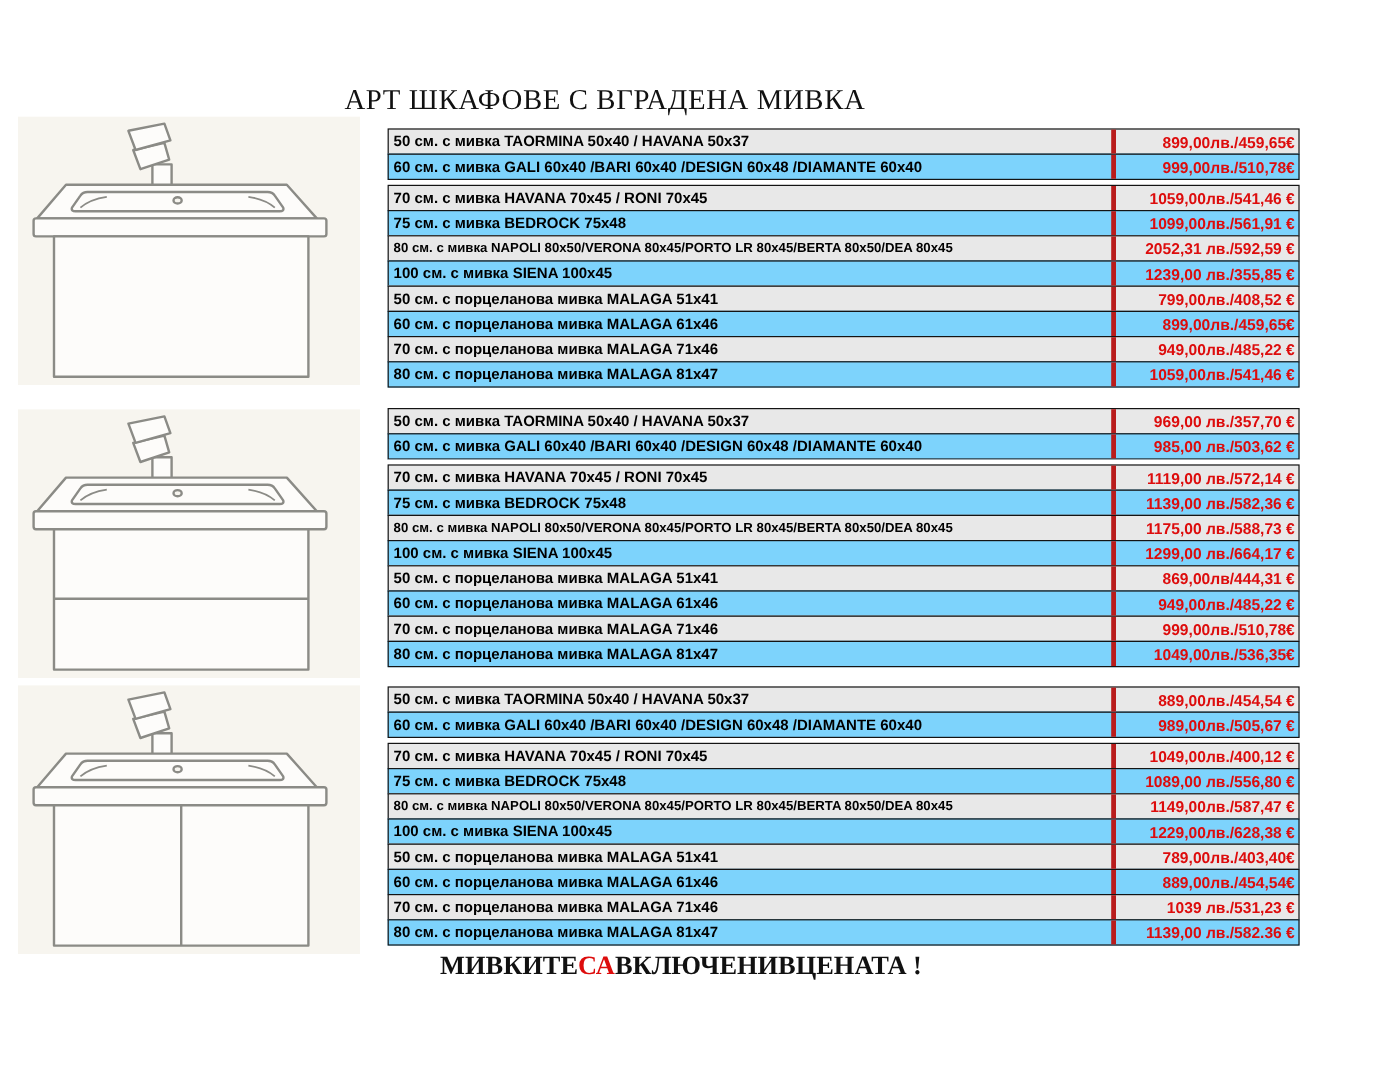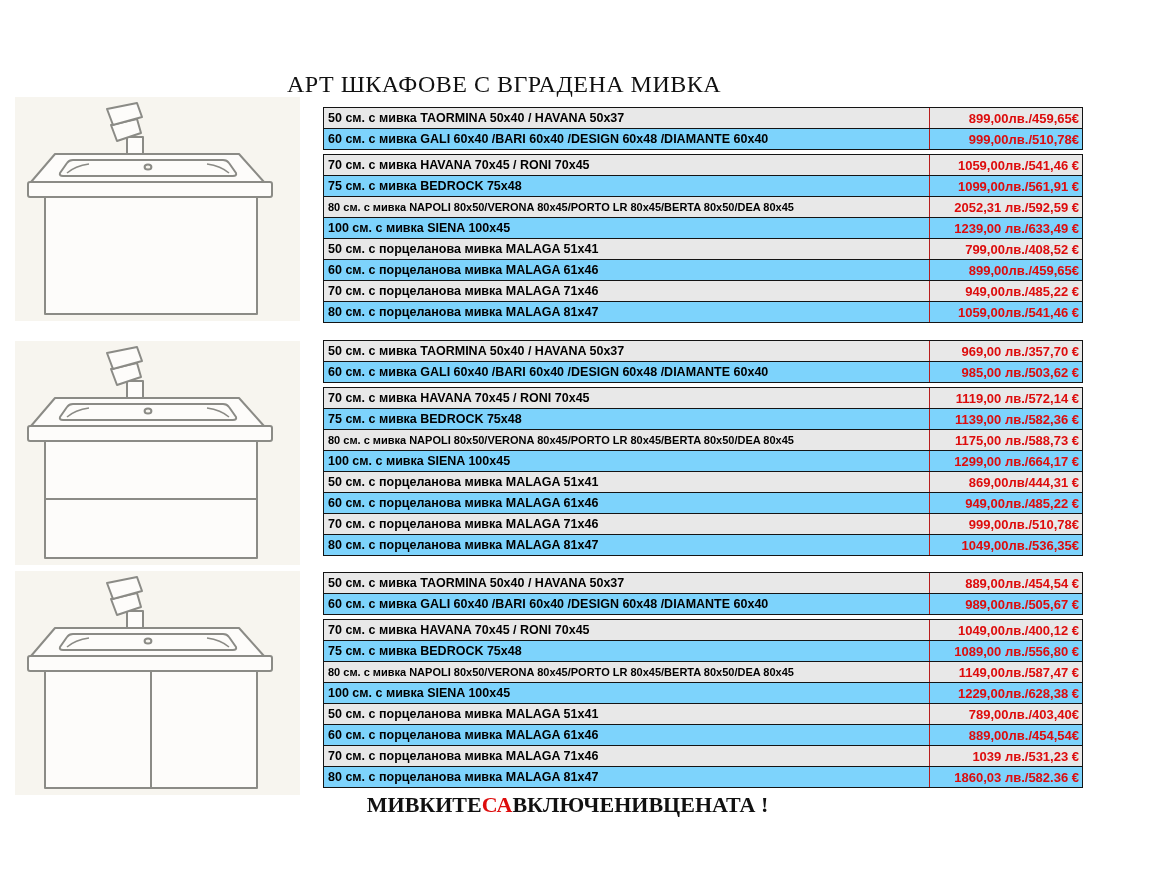--- a/index.html
+++ b/index.html
@@ -28,21 +28,21 @@
   .trow{
     box-sizing:border-box;height:22px;margin-top:-1px;
     border:1px solid #141414;display:grid;grid-template-columns:606px 1fr;
     background:#7dd3fc;
   }
   .trow:first-child{margin-top:0;}
   .trow.alt{background:#e8e8e8;}
   .tgap{height:4px;background:#ffffff;}
   .tgap + .trow{margin-top:0;}
   .cell-label{
-    border-right:1px solid #b91c1c;
+    border-right:4px solid #b91c1c;
     display:flex;align-items:center;padding-left:4px;
     font-weight:bold;font-size:12.5px;color:#000;white-space:nowrap;overflow:hidden;
   }
   .cell-label.small{font-size:11px;}
   .cell-price{
     display:flex;align-items:center;justify-content:flex-end;padding-right:3px;
     font-weight:bold;font-size:13px;color:#dd0c0c;white-space:nowrap;overflow:hidden;
   }
   
   .footer-note{
@@ -137,21 +137,21 @@
     <div class="trow">
       <div class="cell-label">75 см. с мивка BEDROCK 75x48</div>
       <div class="cell-price">1099,00лв./561,91 €</div>
     </div>
     <div class="trow alt">
       <div class="cell-label small">80 см. с мивка NAPOLI 80x50/VERONA 80x45/PORTO LR 80x45/BERTA 80x50/DEA 80x45</div>
       <div class="cell-price">2052,31 лв./592,59 €</div>
     </div>
     <div class="trow">
       <div class="cell-label">100 см. с мивка SIENA 100x45</div>
-      <div class="cell-price">1239,00 лв./633,49 €</div>
+      <div class="cell-price">1239,00 лв./355,85 €</div>
     </div>
     <div class="trow alt">
       <div class="cell-label">50 см. с порцеланова мивка MALAGA 51x41</div>
       <div class="cell-price">799,00лв./408,52 €</div>
     </div>
     <div class="trow">
       <div class="cell-label">60 см. с порцеланова мивка MALAGA 61x46</div>
       <div class="cell-price">899,00лв./459,65€</div>
     </div>
     <div class="trow alt">
@@ -239,21 +239,21 @@
     <div class="trow">
       <div class="cell-label">60 см. с порцеланова мивка MALAGA 61x46</div>
       <div class="cell-price">889,00лв./454,54€</div>
     </div>
     <div class="trow alt">
       <div class="cell-label">70 см. с порцеланова мивка MALAGA 71x46</div>
       <div class="cell-price">1039 лв./531,23 €</div>
     </div>
     <div class="trow">
       <div class="cell-label">80 см. с порцеланова мивка MALAGA 81x47</div>
-      <div class="cell-price">1860,03 лв./582.36 €</div>
+      <div class="cell-price">1139,00 лв./582.36 €</div>
     </div>
   </div>
 
 <div class="footer-note">
   <span>МИВКИТЕ</span>
   <span class="red">СА</span>
   <span>ВКЛЮЧЕНИ</span>
   <span>В</span>
   <span>ЦЕНАТА !</span>
 </div>

